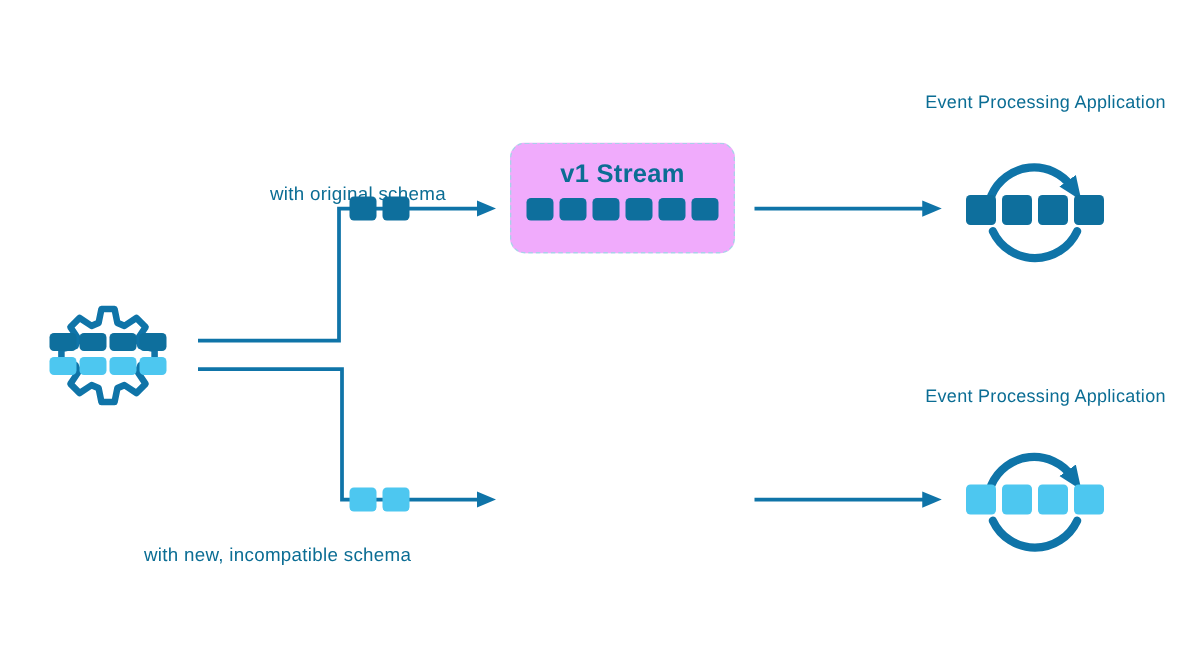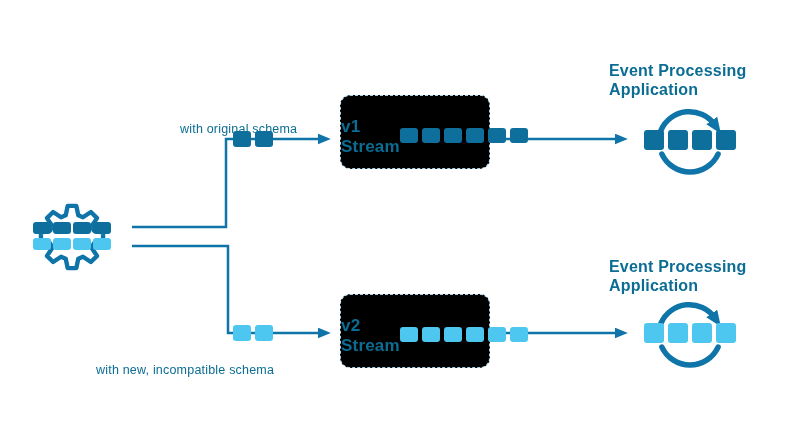--- a/index.html
+++ b/index.html
@@ -11,29 +11,29 @@
   .lbl{
     position:absolute;z-index:3;color:var(--c-text,#0b6d94);font-weight:400;letter-spacing:.2px;
     white-space:nowrap;
     margin-top:17px;
   }
   .lbl-source{left:15px;top:162px;font-size:16px;}
   .lbl-branch{font-size:12.5px;}
   .lbl-branch-1{left:180px;top:105px;}
   .lbl-branch-2{left:96px;top:346px;}
   .app-title{
-    position:absolute;z-index:3;width:176px;color:var(--c-text,#0b6d94);
-    font-weight:700;font-size:16px;line-height:1.2;letter-spacing:.2px;white-space:normal;
+    position:absolute;z-index:3;width:176px;text-align:center;color:var(--c-text,#0b6d94);
+    font-weight:400;font-size:12px;line-height:1.2;letter-spacing:.2px;white-space:normal;
   }
   .app-title-1{left:609px;top:61px;}
   .app-title-2{left:609px;top:257px;}
   .stream-box{
     position:absolute;z-index:2;width:150px;height:74px;left:340px;
-    background:#000000;border:1.5px dashed var(--c-box_border,#a9d1e8);border-radius:10px;
-    display:flex;flex-direction:row;align-items:center;box-sizing:border-box;
+    background:#f0abfc;border:1.5px dashed var(--c-box_border,#a9d1e8);border-radius:10px;
+    display:flex;flex-direction:column;align-items:center;box-sizing:border-box;
   }
   .stream-box-1{top:95px;}
   .stream-box-2{top:294px;}
   .stream-title{
     margin-top:10px;color:var(--c-text,#0b6d94);font-weight:700;font-size:17px;letter-spacing:.2px;
   }
   .blocks-row{position:static;display:flex;}
   .blocks-abs{position:absolute;z-index:3;display:flex;}
   .block{display:inline-block;border-radius:3px;flex:0 0 auto;}
   .stream-blocks{margin-top:6px;gap:4px;}
@@ -134,31 +134,20 @@
     <div class="stream-title">v1 Stream</div>
     <div class="blocks-row stream-blocks">
         <span class="block" style="background: rgb(14, 111, 157);"></span>
         <span class="block" style="background: rgb(14, 111, 157);"></span>
         <span class="block" style="background: rgb(14, 111, 157);"></span>
         <span class="block" style="background: rgb(14, 111, 157);"></span>
         <span class="block" style="background: rgb(14, 111, 157);"></span>
         <span class="block" style="background: rgb(14, 111, 157);"></span>
       </div>
   </div>
-  <div class="stream-box stream-box-2">
-    <div class="stream-title">v2 Stream</div>
-    <div class="blocks-row stream-blocks">
-        <span class="block" style="background: rgb(77, 199, 240);"></span>
-        <span class="block" style="background: rgb(77, 199, 240);"></span>
-        <span class="block" style="background: rgb(77, 199, 240);"></span>
-        <span class="block" style="background: rgb(77, 199, 240);"></span>
-        <span class="block" style="background: rgb(77, 199, 240);"></span>
-        <span class="block" style="background: rgb(77, 199, 240);"></span>
-      </div>
-  </div>
 
   <div class="app-title app-title-1">Event Processing Application</div>
   <div class="app-title app-title-2">Event Processing Application</div>
 
   <div class="blocks-abs blocks-row app-blocks app-blocks-1">
       <span class="block" style="background: rgb(14, 111, 157);"></span>
       <span class="block" style="background: rgb(14, 111, 157);"></span>
       <span class="block" style="background: rgb(14, 111, 157);"></span>
       <span class="block" style="background: rgb(14, 111, 157);"></span>
     </div>

